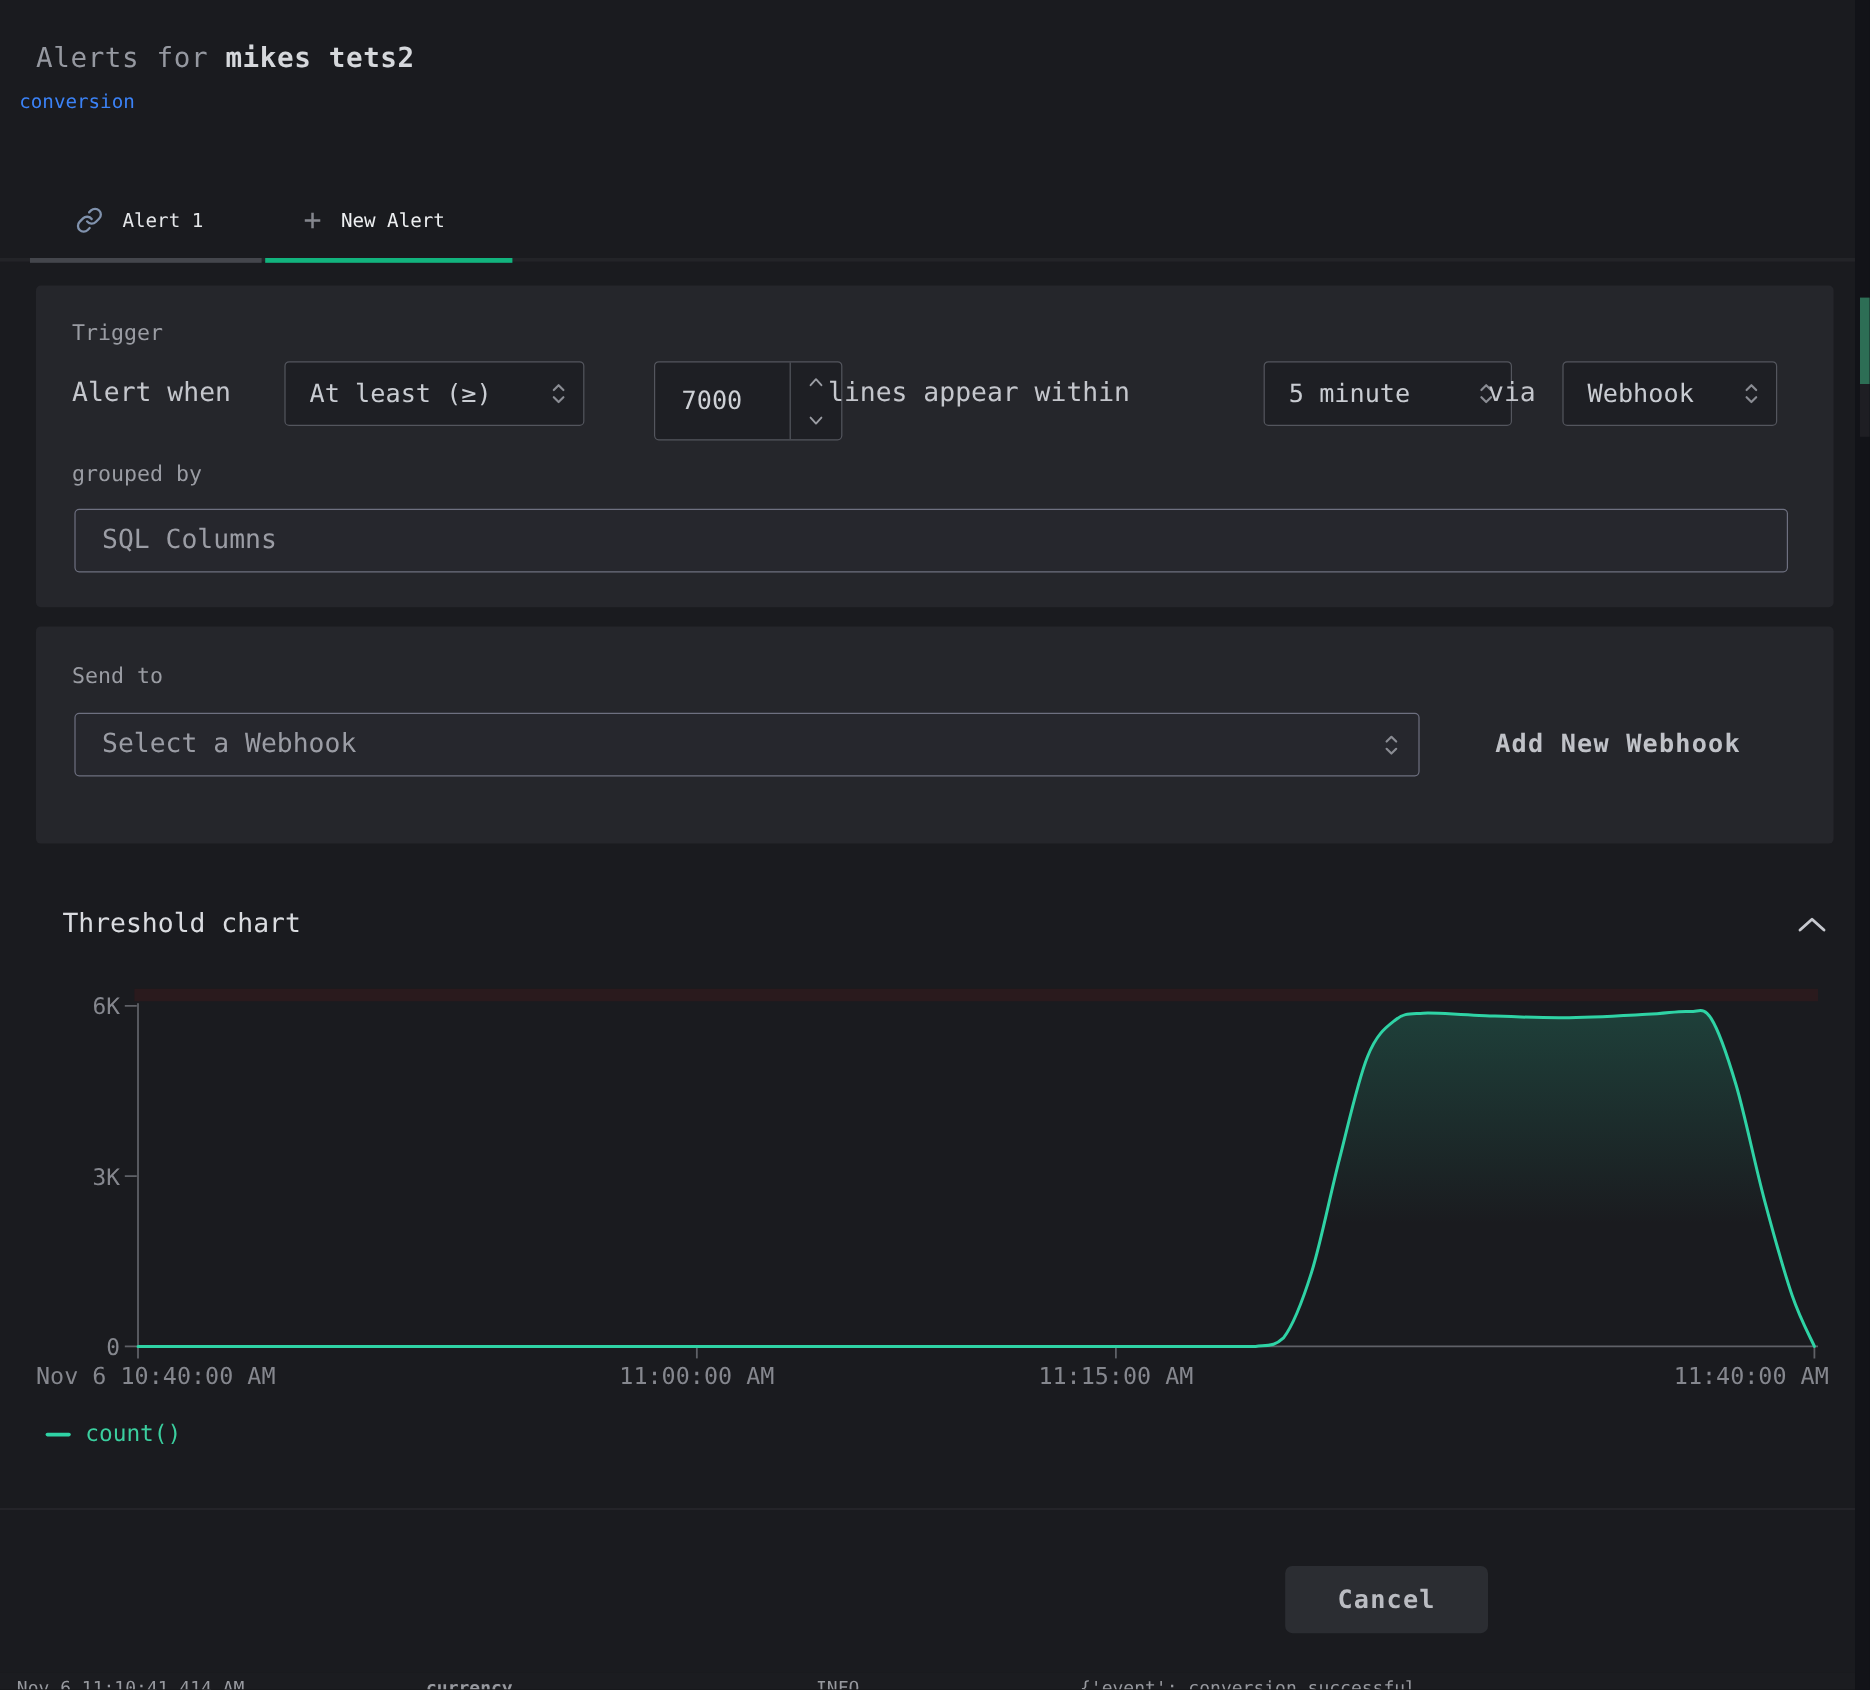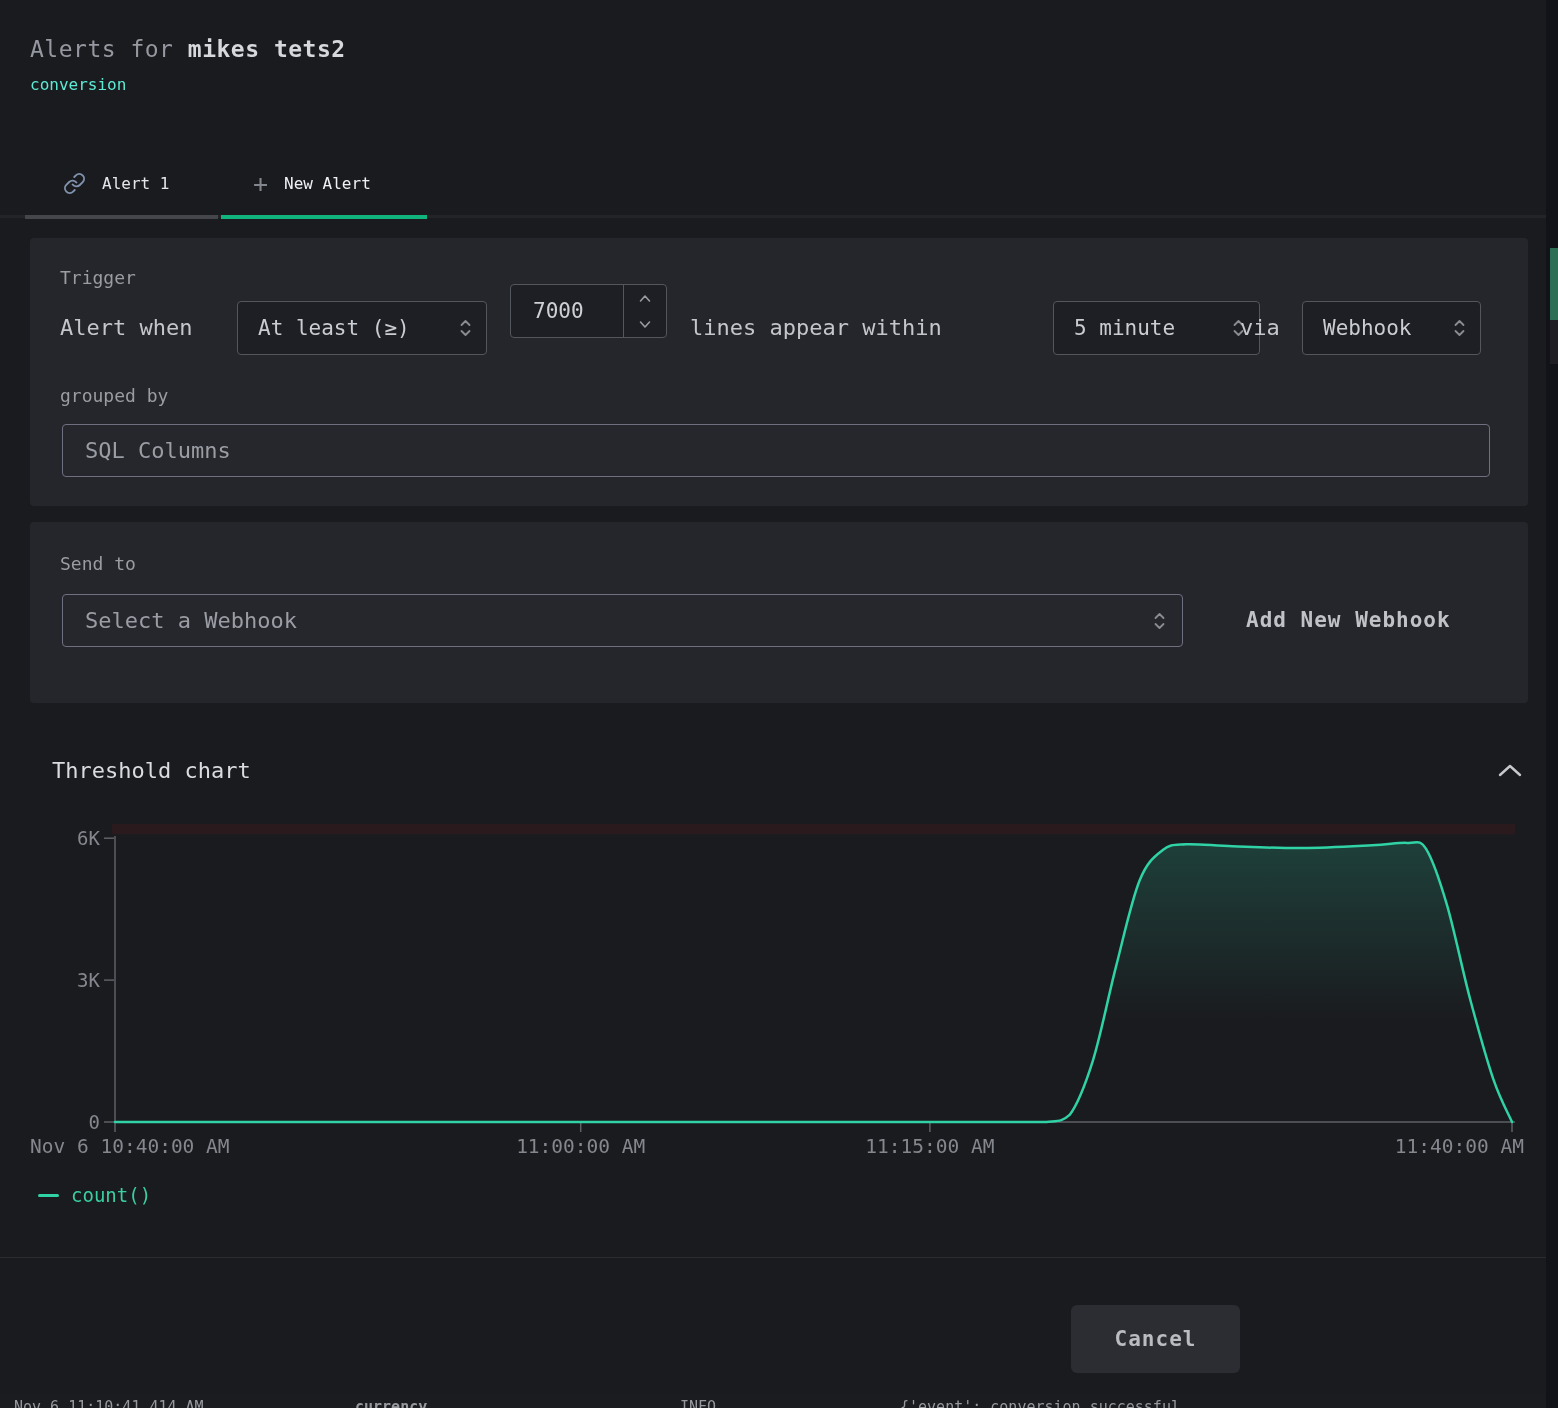--- a/index.html
+++ b/index.html
@@ -3,21 +3,21 @@
 <meta charset="utf-8">
 <style>
   * { margin:0; padding:0; box-sizing:border-box; }
   html,body { width:1558px; height:1408px; overflow:hidden; background:#131419; }
   body { font-family:"DejaVu Sans Mono","Liberation Mono",monospace; }
   .modal { position:absolute; left:0; top:0; width:1546px; height:1408px; background:#1a1b1f; overflow:hidden; }
 
   
   .title { position:absolute; left:30px; top:36px; font-size:23px; color:#9598a0; letter-spacing:.5px; }
   .title b { color:#d6d8dc; font-weight:bold; }
-  .subtitle { position:absolute; left:30px; top:75px; font-size:16px; color:#5eead4; }
+  .subtitle { position:absolute; left:16px; top:75px; font-size:16px; color:#3b82f6; }
 
   
   .tabs-divider { position:absolute; left:0; top:215px; width:1546px; height:3px; background:#232428; }
   .tab { position:absolute; top:152px; height:63px; display:flex; align-items:center; gap:16px; cursor:pointer; }
   .tab-1 { left:25px; width:193px; padding-left:38px; }
   .tab-2 { left:221px; width:206px; padding-left:32px; }
   .tab-underline-1 { position:absolute; left:25px; top:215px; width:193px; height:4px; background:#44464c; }
   .tab-underline-2 { position:absolute; left:221px; top:215px; width:206px; height:4px; background:#12b47e; }
   .tab-label { font-size:16px; color:#e4e6e9; white-space:nowrap; }
   .tab-2 .tab-label { color:#eef0f2; }
@@ -28,21 +28,21 @@
   .card.trigger { top:238px; height:268px; }
   .card.sendto  { top:522px; height:181px; }
   .sec-label { position:absolute; left:30px; font-size:18px; color:#9a9ca3; }
 
   .row-text { position:absolute; top:63px; height:54px; line-height:54px; font-size:22px; color:#c4c6cc; white-space:nowrap; }
 
   .sel { position:absolute; top:63px; height:54px; background:#1e1f24; border:1px solid #54565e; border-radius:4px;
          display:flex; align-items:center; justify-content:space-between; padding:0 14px 0 20px; cursor:pointer; }
   .sel .sel-val { font-size:21px; color:#c9ccd2; white-space:nowrap; }
 
-  .numwrap { position:absolute; top:46px; height:54px; background:#1e1f24; border:1px solid #54565e; border-radius:4px; display:flex; }
+  .numwrap { position:absolute; top:63px; height:66px; background:#1e1f24; border:1px solid #54565e; border-radius:4px; display:flex;margin-left:35px; }
   .numwrap input { width:112px; height:100%; background:transparent; border:none; outline:none;
                    font-family:inherit; font-size:21px; color:#cdd0d5; padding-left:22px; }
   .spin { width:42px; border-left:1px solid #54565e; display:flex; flex-direction:column; }
   .spin button { flex:1; background:transparent; border:none; cursor:pointer; display:flex; align-items:center; justify-content:center; padding:0; }
 
   .big-input { position:absolute; left:32px; height:53px; width:1428px; background:#26272d; border:1px solid #6e7080; border-radius:4px;
                font-family:inherit; font-size:22px; color:#c9ccd2; padding-left:22px; outline:none; }
   .big-input::placeholder { color:#9b9da5; opacity:1; }
 
   .webhook-sel { position:absolute; left:32px; top:72px; width:1121px; height:53px; background:#26272d; border:1px solid #6e7080; border-radius:4px;
@@ -53,21 +53,21 @@
 
   
   .chart-title { position:absolute; left:52px; top:758px; font-size:22px; color:#dadce0; }
   .collapse-btn { position:absolute; left:1490px; top:754px; width:40px; height:32px; background:none; border:none; cursor:pointer; }
   .legend { position:absolute; left:38px; top:1184px; display:flex; align-items:center; gap:12px; }
   .legend-swatch { width:21px; height:3px; border-radius:2px; background:#2fd3a5; }
   .legend-label { font-size:19px; color:#3bcf9f; }
 
   
   .footer-divider { position:absolute; left:0; top:1257px; width:1546px; height:1px; background:#2b2c30; }
-  .btn { position:absolute; top:1305px; height:68px; border:none; border-radius:6px; cursor:pointer;
+  .btn { position:absolute; top:1305px; height:56px; border:none; border-radius:6px; cursor:pointer;
          font-family:inherit; font-size:21px; font-weight:bold; letter-spacing:1px; }
   .btn-cancel { left:1071px; width:169px; background:#2b2d32; color:#babcc2; }
   .btn-create { left:1262px; width:259px; background:#1d3b2e; color:#52eaa7; }
 
   
   .bg-log { position:absolute; left:0; top:1394px; width:1546px; height:14px; overflow:hidden; background:#1b1c20; }
   .bg-log span { position:absolute; top:4px; font-size:15px; color:#97999f; white-space:nowrap; }
 
   
   .edge { position:absolute; left:1546px; top:0; width:12px; height:1408px; background:#121318; }

